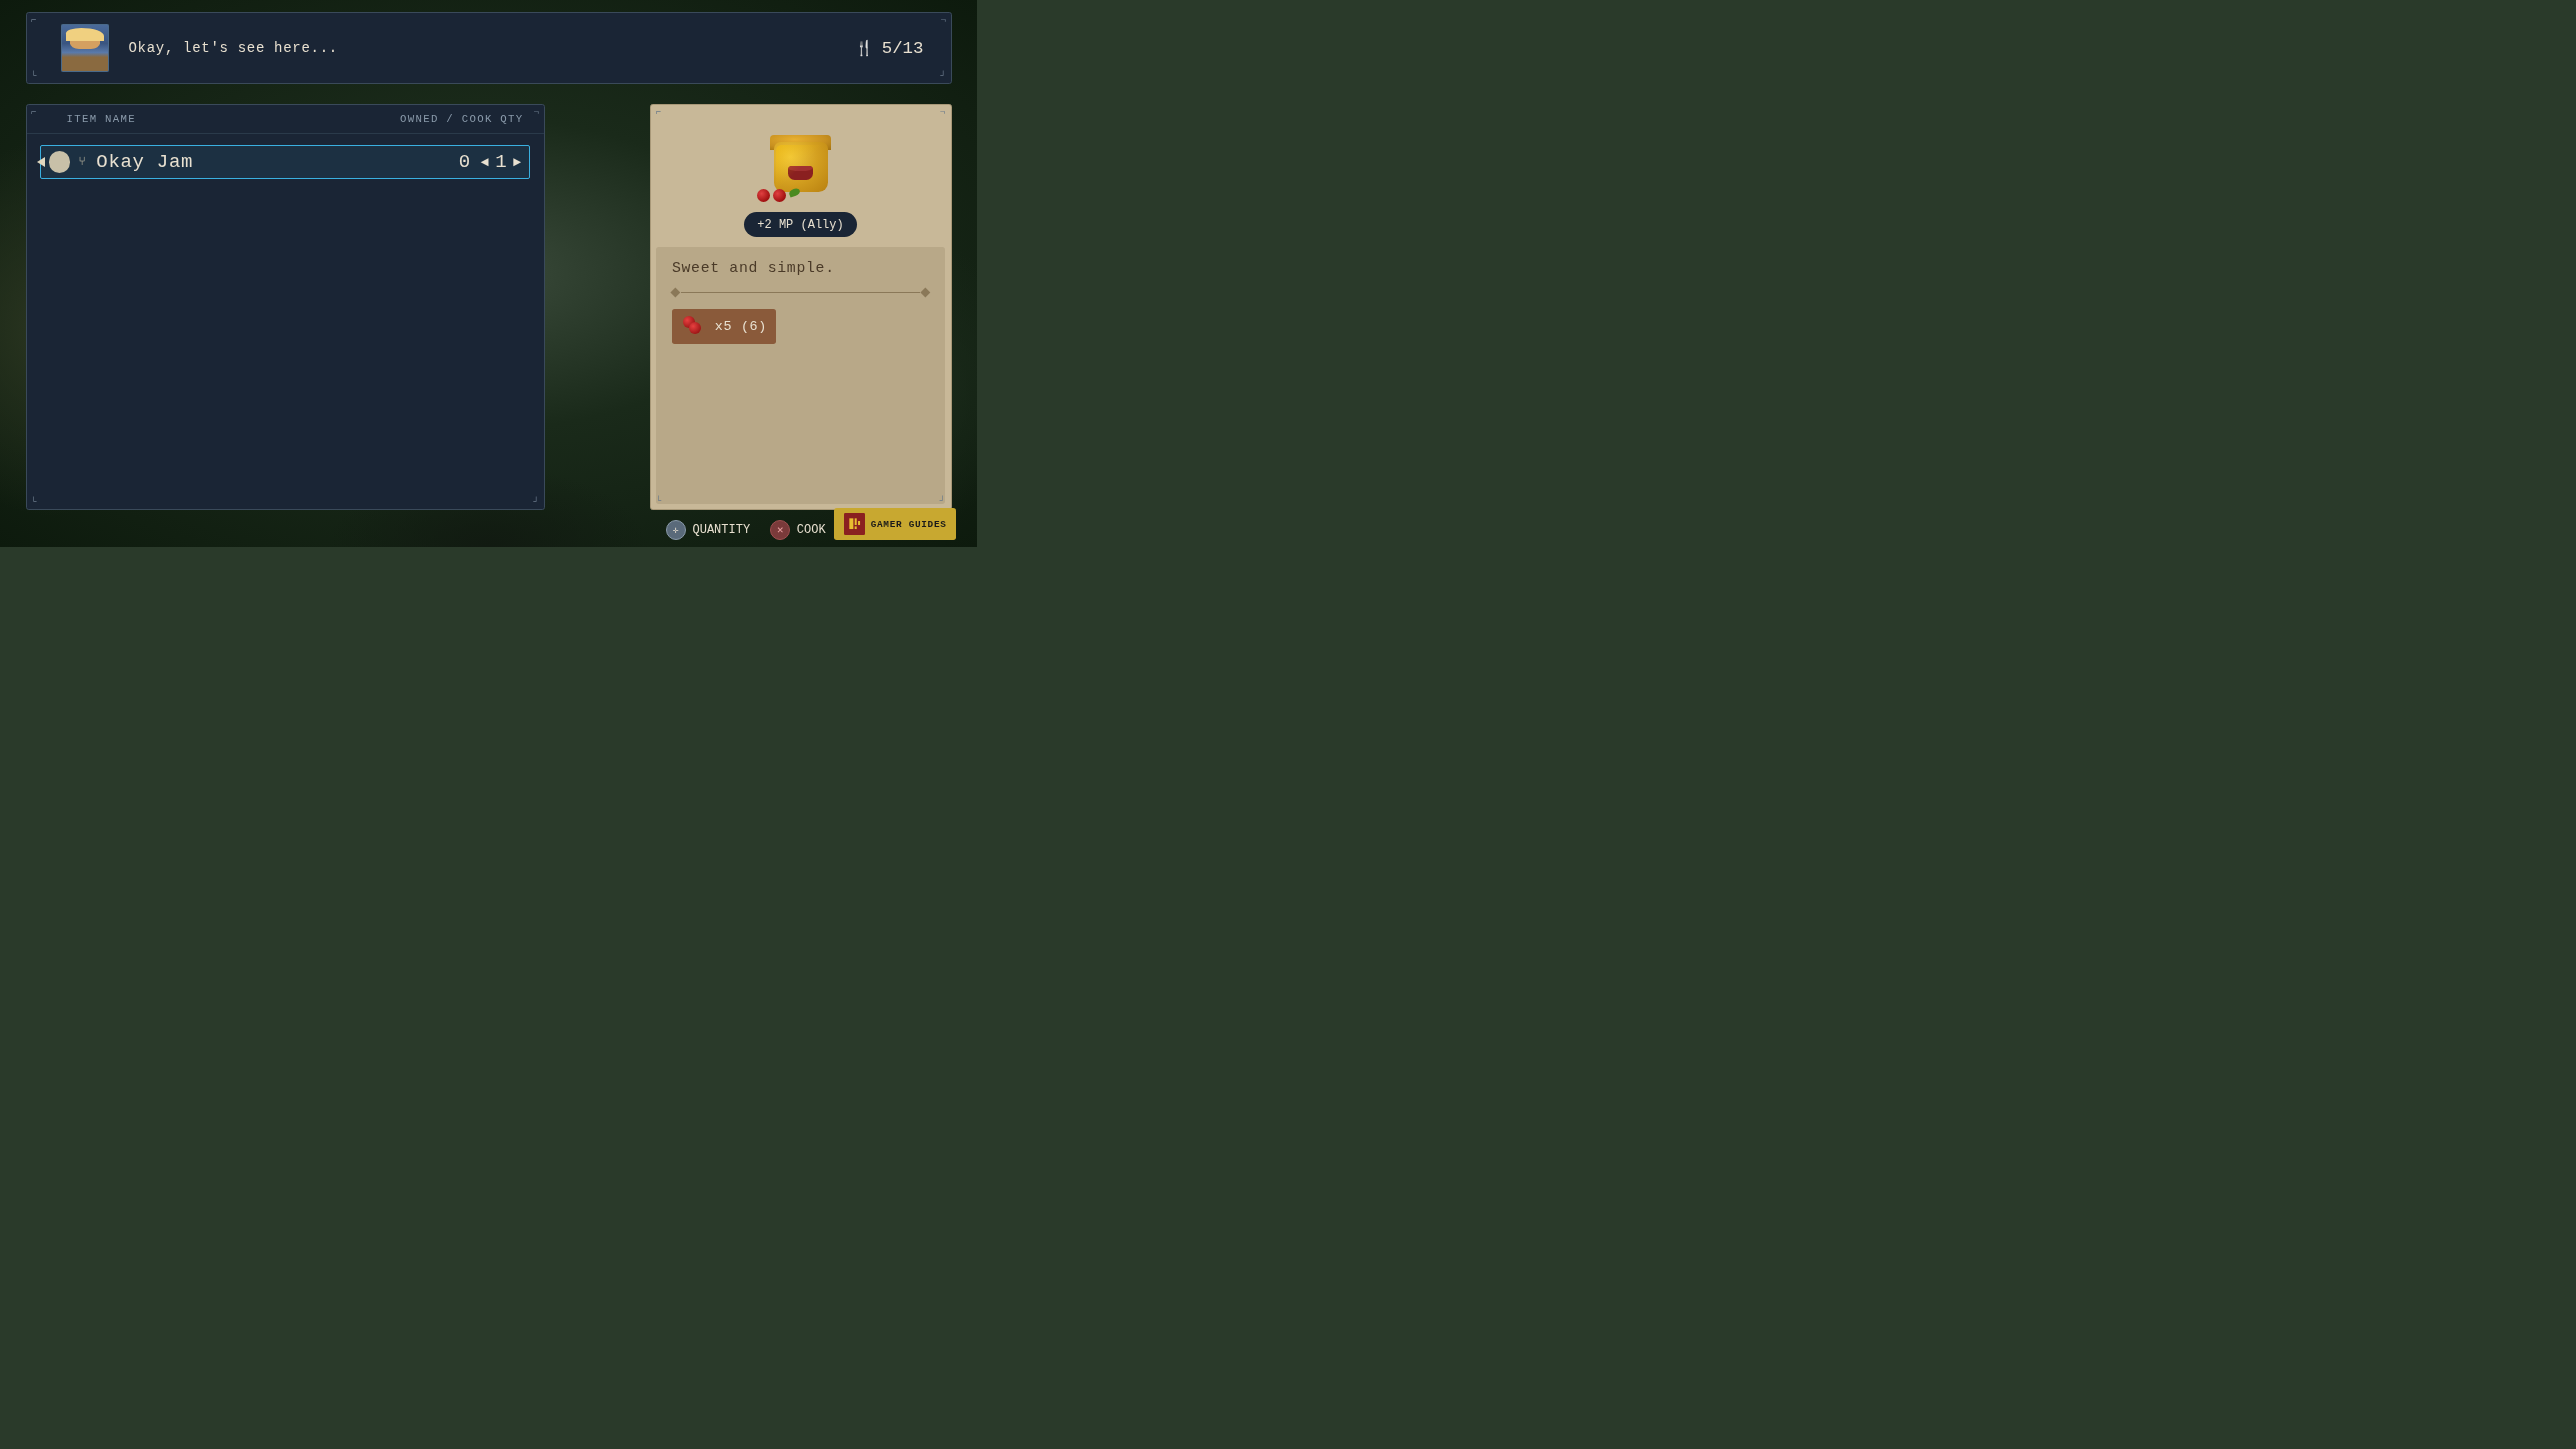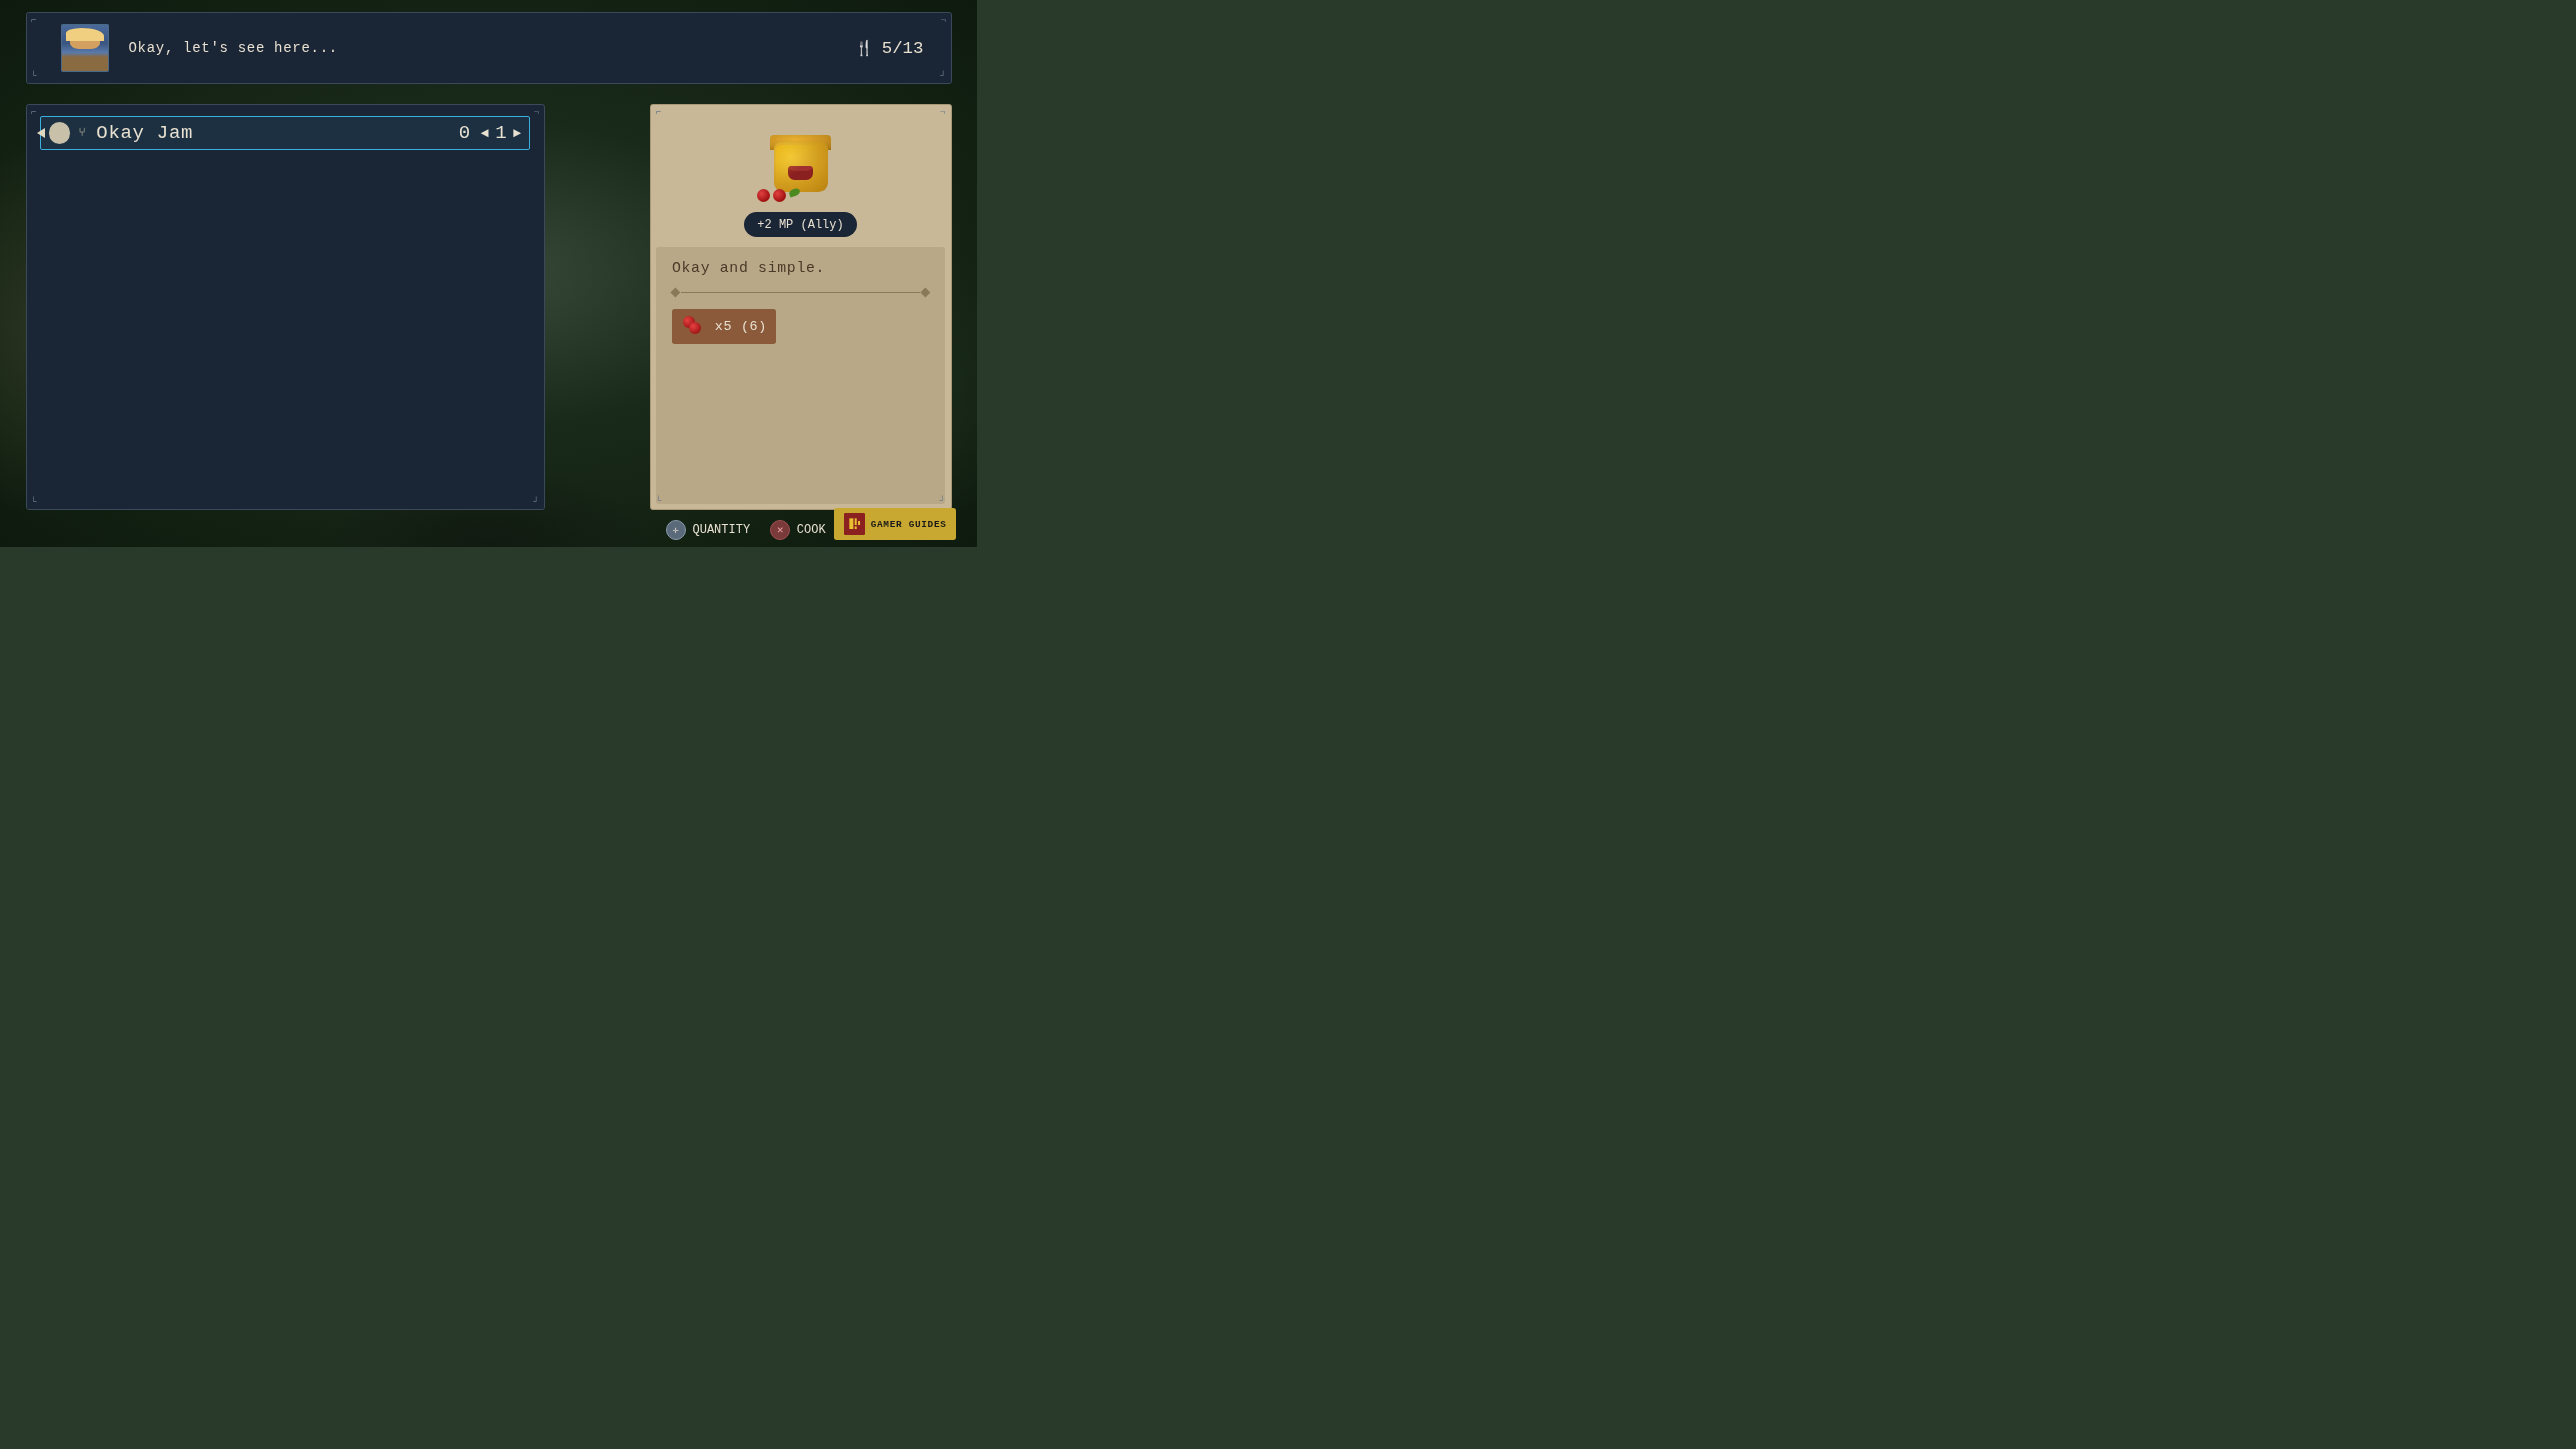--- a/index.html
+++ b/index.html
@@ -553,20 +553,24 @@
     <span>5/13</span>
   </div>
 </div>
 
 <div class="item-panel">
   <span class="panel-corner tl corner-ornament">⌐</span>
   <span class="panel-corner tr corner-ornament">¬</span>
   <span class="panel-corner bl corner-ornament">└</span>
   <span class="panel-corner br corner-ornament">┘</span>
 
+  <div class="panel-header">
+    <span class="col-item-name">ITEM NAME</span>
+    <span class="col-owned-cook">OWNED / COOK QTY</span>
+  </div>
 
   <div class="item-list">
     <div class="item-row">
       <div class="item-selector"></div>
       <span class="item-fork-icon">⑂</span>
       <span class="item-name">Okay Jam</span>
       <span class="item-owned">0</span>
       <div class="qty-control">
         <span class="qty-arrow">◄</span>
         <span class="qty-value">1</span>
@@ -592,21 +596,21 @@
         <div class="berry"></div>
         <div class="berry"></div>
         <div class="berry-leaf-shape"></div>
       </div>
     </div>
   </div>
 
   <div class="effect-badge">+2 MP (Ally)</div>
 
   <div class="detail-description-area">
-    <div class="item-description">Okay and simple.</div>
+    <div class="item-description">Sweet and simple.</div>
 
     <div class="ingredient-divider">
       <div class="divider-diamond"></div>
       <div class="divider-line"></div>
       <div class="divider-diamond"></div>
     </div>
 
     <div class="ingredient-row">
       <div class="berry-icon-small">
         <div class="berry-small"></div>

